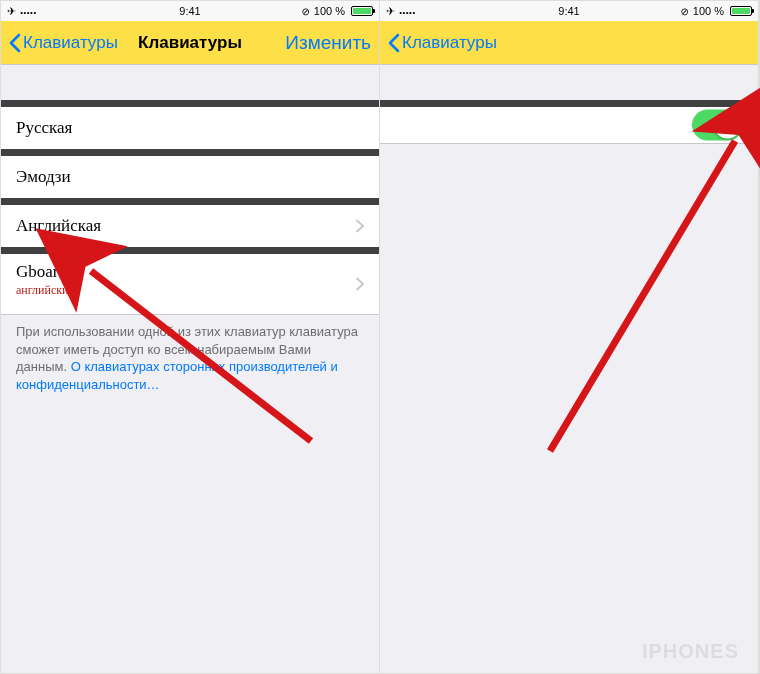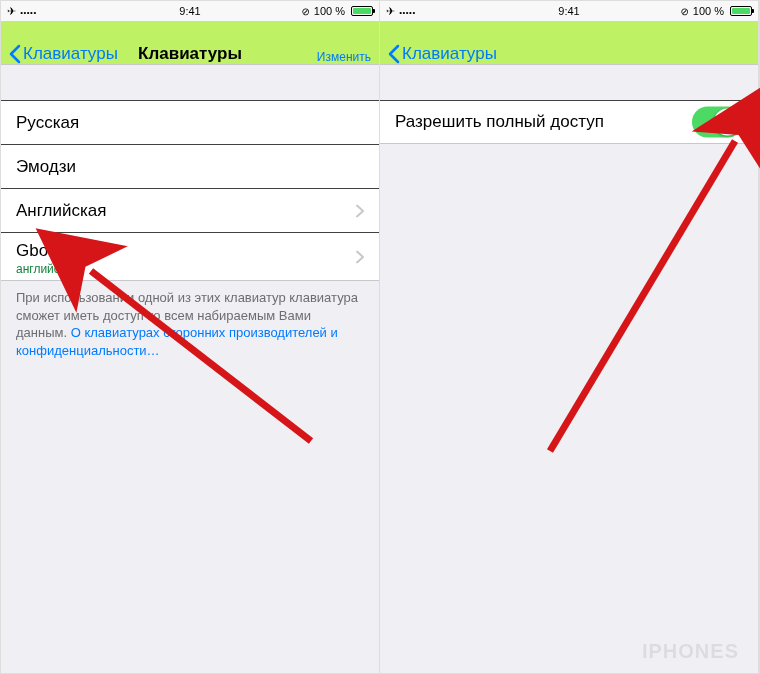--- a/index.html
+++ b/index.html
@@ -66,24 +66,24 @@
   }
   .battery-fill {
     position: absolute; left: 1px; top: 1px; bottom: 1px; right: 1px;
     background: #4cd964;
     border-radius: 1px;
   }
 
   
   .navbar {
     height: 44px;
-    background: #bef264;
+    background: #fde047;
     border-bottom: 1px solid #c8c7cc;
     display: flex;
-    align-items: flex-end;
+    align-items: center;
     position: relative;
     padding: 0 8px;
   }
   .back-btn {
     display: flex; align-items: center;
     color: #007aff;
     font-size: 17px;
     gap: 2px;
   }
   .back-chevron {
@@ -94,40 +94,41 @@
   .nav-title {
     position: absolute; left: 0; right: 0;
     text-align: center;
     font-size: 17px; font-weight: 600;
     color: #000;
     pointer-events: none;
   }
   .nav-edit {
     margin-left: auto;
     color: #007aff;
-    font-size: 12px;
+    font-size: 19px;
   }
 
   
   .group { margin-top: 35px; }
   .group.first { margin-top: 35px; }
   .cell {
     background: #fff;
     min-height: 44px;
-    border-top: 1px solid #404040;
+    border-top: 7px solid #404040;
     padding: 11px 15px;
     display: flex;
     align-items: center;
     font-size: 17px;
     color: #000;
     position: relative;
+    font-family: Liberation Serif, serif;
   }
   .cell:last-child { border-bottom: 1px solid #c8c7cc; }
-  .cell.tall { flex-direction: column; align-items: flex-start; padding-top: 8px; padding-bottom: 4px; }
-  .cell .subtitle { font-size: 12px; color: #15803d; margin-top: 1px; }
+  .cell.tall { flex-direction: column; align-items: flex-start; padding-top: 8px; padding-bottom: 16px; }
+  .cell .subtitle { font-size: 12px; color: #b91c1c; margin-top: 1px; }
   .disclosure {
     position: absolute;
     right: 15px;
     top: 50%;
     transform: translateY(-50%);
     color: #c7c7cc;
   }
   .disclosure svg { width: 8px; height: 13px; display: block; }
   .group-footer {
     padding: 8px 15px;
@@ -280,21 +281,20 @@
           <svg viewBox="0 0 12 20">
               <polyline points="10,2 2,10 10,18" fill="none" stroke="#007aff" stroke-width="2.5" stroke-linecap="round" stroke-linejoin="round"></polyline>
             </svg>
         </span>
         <span>Клавиатуры</span>
       </div>
     </div>
 
     <div class="group first">
       <div class="cell">
-        <span>Разрешить полный доступ</span>
         <span class="toggle">
           <span class="toggle-knob"></span>
         </span>
       </div>
     </div>
 
     <div class="arrow" style="left:160px; top:130px;">
       <svg width="210" height="330">
         <defs>
           <marker id="ah2" markerWidth="12" markerHeight="12" refX="2" refY="6" orient="auto">

